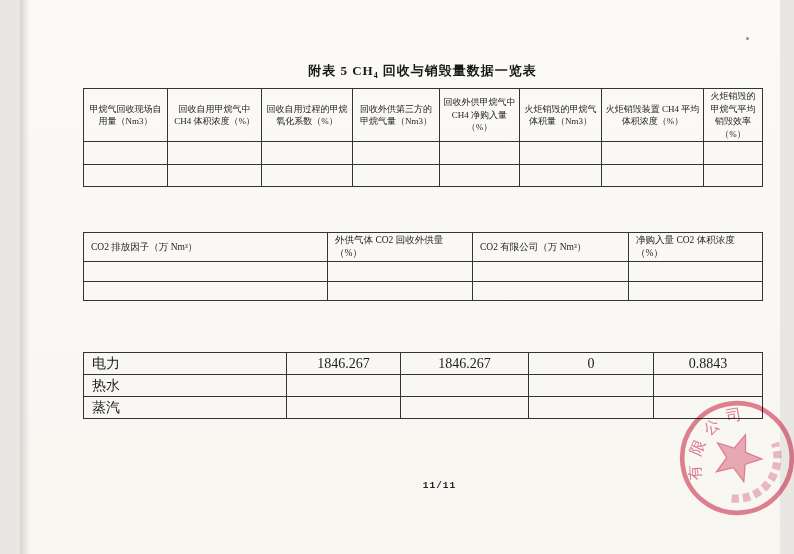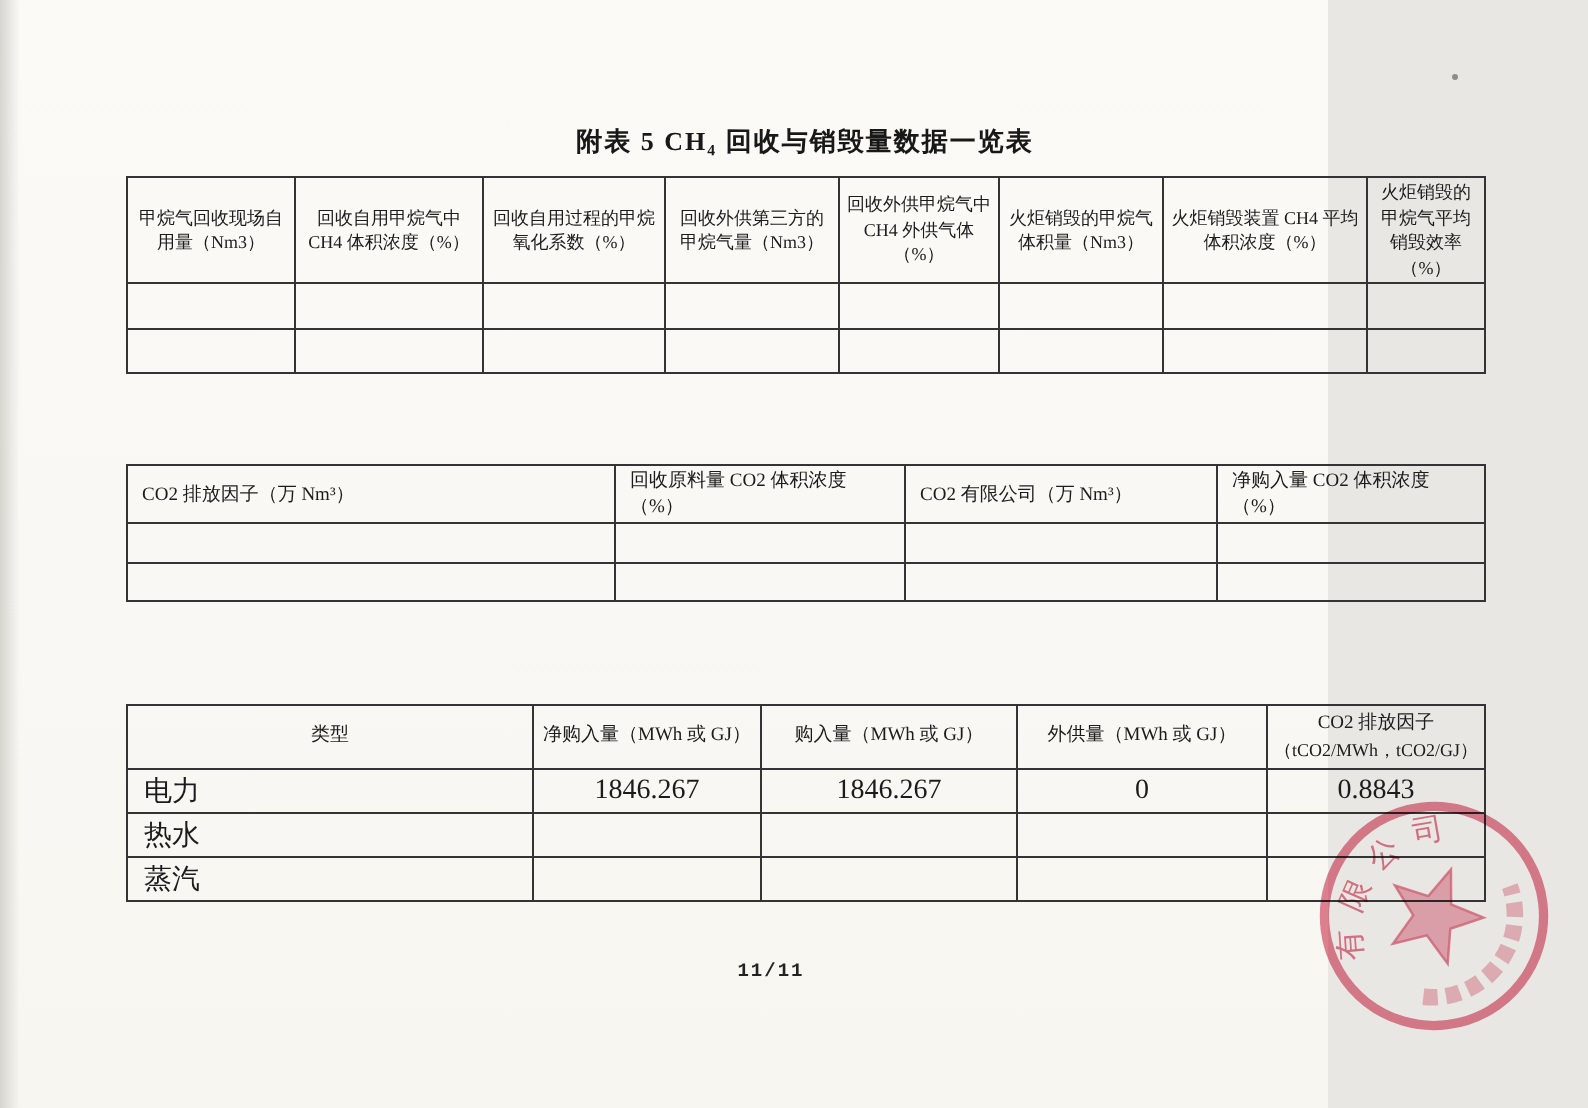--- a/index.html
+++ b/index.html
@@ -4,22 +4,23 @@
 <style>
   html,body{margin:0;padding:0;}
   body{
     width:794px;height:554px;
     background:#e9e7e3;
     font-family:"Liberation Serif","DejaVu Serif",serif;
     color:#1c1c1c;
     overflow:hidden;
   }
   .page{
-    position:relative;width:664px;height:554px;
+    position:relative;width:760px;height:554px;
     background:linear-gradient(180deg,#fbfaf7 0%,#f7f6f1 100%);
+    margin-left:20px;
   }
   .scan-edge-left{
     position:absolute;left:0;top:0;width:10px;height:100%;
     background:linear-gradient(to right,#d7d5d0,rgba(215,213,208,0));
   }
   .speck{
     position:absolute;left:726px;top:37px;width:3px;height:3px;
     background:#8f8d89;border-radius:50%;
   }
   .tbl-title{
@@ -57,21 +58,21 @@
   
   #table7{top:352px;}
   #table7 th{font-size:9.5px;text-align:center;line-height:13px;}
   #table7 tr.hdr{height:32px;}
   #table7 tr.data{height:22px;font-size:10px;}
   #table7 td{text-align:center;font-size:14px;}
   #table7 td.type-cell{text-align:left;padding-left:8px;}
   .sub{display:block;font-size:9px;}
   
   .page-num{
-    position:absolute;left:46px;width:679px;top:480px;
+    position:absolute;left:80px;width:679px;top:480px;
     text-align:center;font-size:9.5px;font-weight:bold;
     letter-spacing:1px;color:#222;
     font-family:"Liberation Mono","DejaVu Sans Mono",monospace;
   }
   
   .stamp{
     position:absolute;left:655px;top:396px;width:124px;height:124px;
     mix-blend-mode:multiply;opacity:0.88;
   }
 </style>
@@ -94,21 +95,21 @@
         <col style="width:82px">
         <col style="width:102px">
         <col style="width:59px">
     </colgroup>
     <tbody>
         <tr class="hdr">
       <th>甲烷气回收现场自用量（Nm3）</th>
       <th>回收自用甲烷气中CH4 体积浓度（%）</th>
       <th>回收自用过程的甲烷氧化系数（%）</th>
       <th>回收外供第三方的甲烷气量（Nm3）</th>
-      <th>回收外供甲烷气中 CH4 外供气体（%）</th>
+      <th>回收外供甲烷气中 CH4 净购入量（%）</th>
       <th>火炬销毁的甲烷气体积量（Nm3）</th>
       <th>火炬销毁装置 CH4 平均体积浓度（%）</th>
       <th>火炬销毁的甲烷气平均销毁效率（%）</th>
     </tr>
     <tr class="r1">
       <td></td>
           <td></td>
       <td></td>
           <td></td>
       <td></td>
@@ -133,21 +134,21 @@
   <table id="table6">
     <colgroup>
       <col style="width:244px">
         <col style="width:145px">
         <col style="width:156px">
         <col style="width:134px">
     </colgroup>
     <tbody>
         <tr class="hdr">
       <th>CO2 排放因子（万 Nm³）</th>
-      <th>回收原料量 CO2 体积浓度（%）</th>
+      <th>外供气体 CO2 回收外供量（%）</th>
       <th>CO2 有限公司（万 Nm³）</th>
       <th>净购入量 CO2 体积浓度（%）</th>
     </tr>
     <tr class="r1">
       <td></td>
           <td></td>
       <td></td>
           <td></td>
     </tr>
     <tr class="r2">
@@ -162,30 +163,20 @@
 
   <table id="table7">
     <colgroup>
       <col style="width:203px">
         <col style="width:114px">
         <col style="width:128px">
         <col style="width:125px">
         <col style="width:109px">
     </colgroup>
     <tbody>
-        <tr class="hdr">
-      <th>类型</th>
-      <th>净购入量（MWh 或 GJ）</th>
-      <th>购入量（MWh 或 GJ）</th>
-      <th>外供量（MWh 或 GJ）</th>
-      <th>
-        <span>CO2 排放因子</span>
-        <span class="sub">（tCO2/MWh，tCO2/GJ）</span>
-      </th>
-    </tr>
     <tr class="data">
       <td class="type-cell">电力</td>
       <td>1846.267</td>
       <td>1846.267</td>
       <td>0</td>
       <td>0.8843</td>
     </tr>
     <tr class="data">
       <td class="type-cell">热水</td>
       <td></td>

